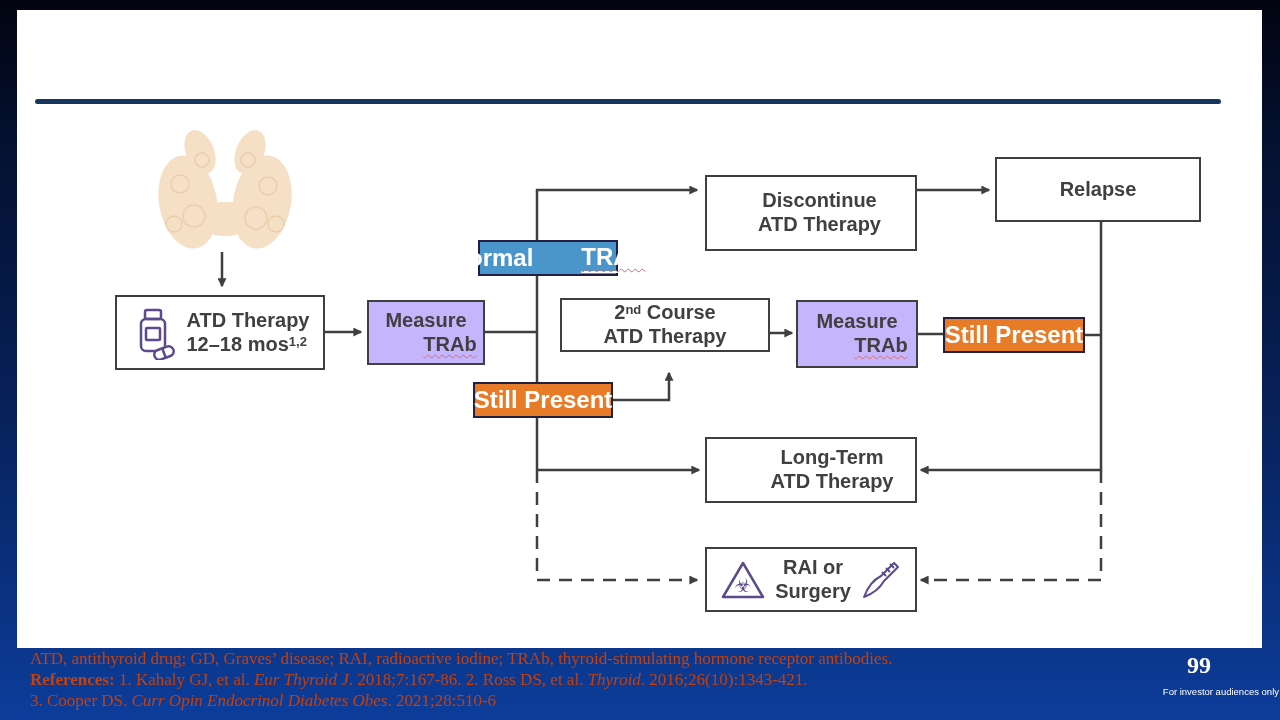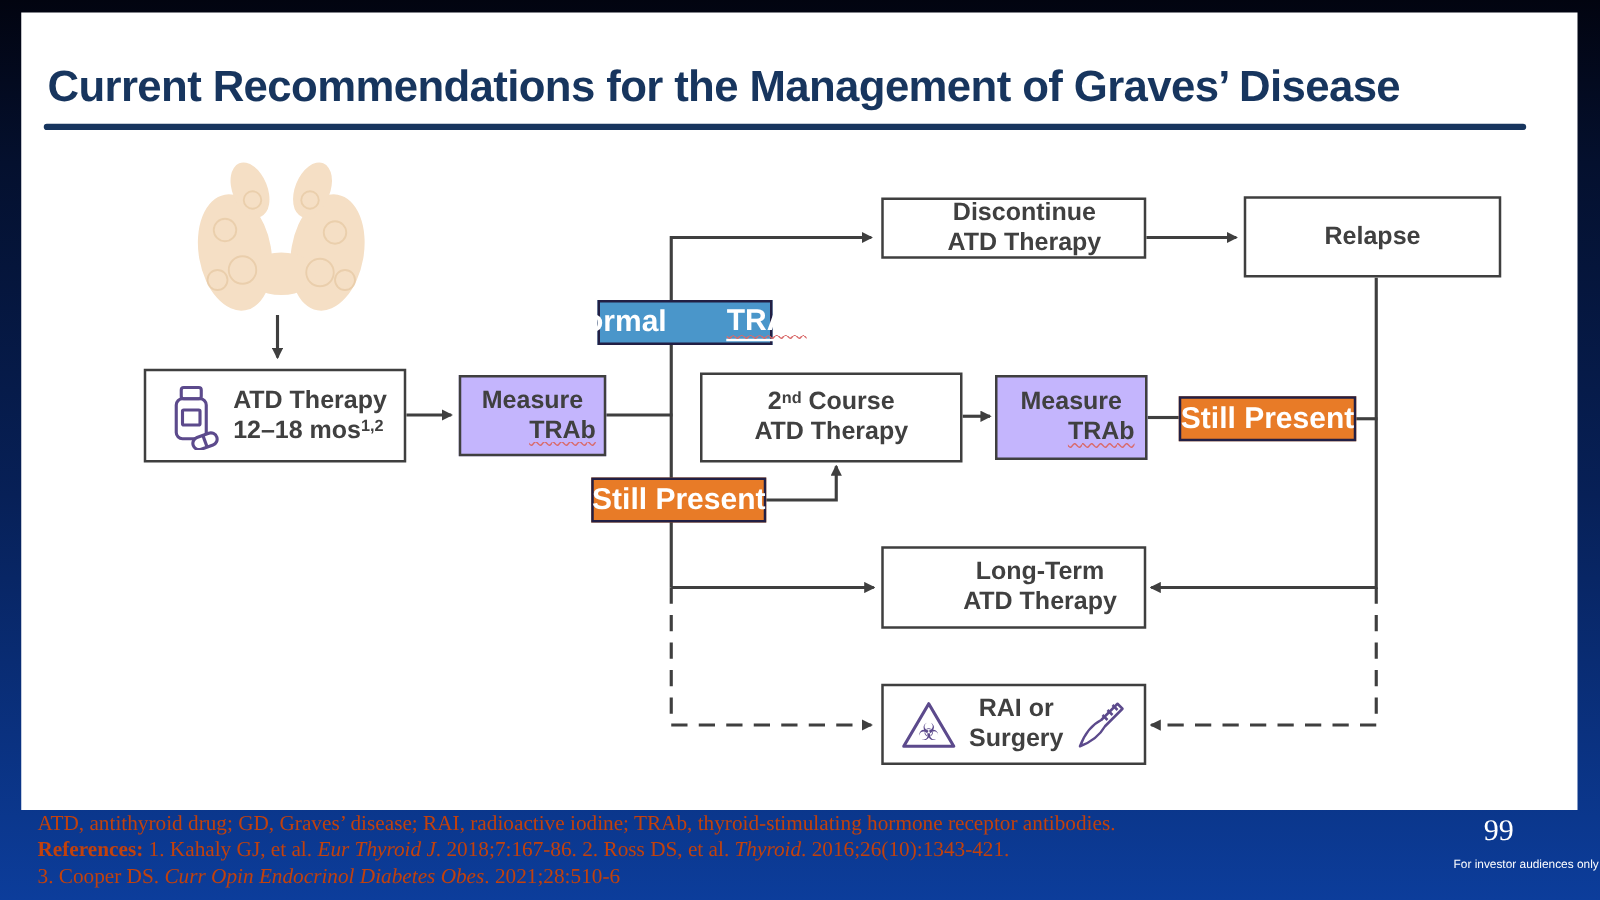--- a/index.html
+++ b/index.html
@@ -49,33 +49,32 @@
 
   .footer-line {
     position:absolute; left:30px; color:#c2410c; white-space:nowrap;
     font-family:"Liberation Serif","DejaVu Serif", serif; font-size:17px;
   }
   .fl1 { top:649px; } .fl2 { top:670px; } .fl3 { top:691px; }
   .footer-line b { font-weight:bold; }
   .footer-line i { font-style:italic; }
   .pageno {
     position:absolute; left:1149px; top:652px; width:100px; text-align:center;
-    color:#fff; font-family:"Liberation Serif","DejaVu Serif", serif; font-size:24px;
+    color:#fff; font-family:"Liberation Serif","DejaVu Serif", serif; font-size:24px;font-weight:bold;
   }
   .audience {
     position:absolute; left:1119px; top:686px; width:160px; text-align:right;
     color:#fff; font-size:9.5px; font-family:"Liberation Sans", sans-serif;
   }
 </style>
 </head>
 <body>
 
 <div class="panel">
 
-  <div class="title">Current Recommendations for the Management of Graves’ Disease</div>
   <div class="title-rule"></div>
 
   <svg class="connectors" width="1245" height="638">
     <defs>
       <marker id="arrow" viewBox="0 0 10 10" refX="8.5" refY="5" markerWidth="9" markerHeight="9" orient="auto" markerUnits="userSpaceOnUse">
         <path d="M0,0 L10,5 L0,10 Z" fill="#3f3f3f"></path>
       </marker>
     </defs>
     <g stroke="#3f3f3f" stroke-width="2.5" fill="none">
       <path d="M205,242 L205,276" marker-end="url(#arrow)"></path>
@@ -147,39 +146,39 @@
 
   <div class="tag blue" style="left:461px; top:230px; width:140px; height:36px;">
     <span>Normal </span>
       <span class="sq wu">TRAb</span>
   </div>
 
   <div class="tag orange" style="left:456px; top:372px; width:140px; height:36px;">
     <span>Still Present</span>
   </div>
 
-  <div class="box" style="left:543px; top:288px; width:210px; height:72px;">
+  <div class="box" style="left:543px; top:288px; width:210px; height:54px;">
     <div>
       <div><span>2</span><sup class="s">nd</sup><span> Course</span></div>
       <div>ATD Therapy</div>
     </div>
   </div>
 
   <div class="box lav" style="left:779px; top:290px; width:122px; height:68px;">
     <div>
       <div>Measure</div>
       <div><span class="sq">TRAb</span></div>
     </div>
   </div>
 
   <div class="tag orange" style="left:926px; top:307px; width:142px; height:36px;">
     <span>Still Present</span>
   </div>
 
-  <div class="box" style="left:688px; top:148px; width:212px; height:49px;padding-left:17px;">
+  <div class="box" style="left:688px; top:165px; width:212px; height:76px;padding-left:17px;">
     <div>
       <div>Discontinue</div>
       <div>ATD Therapy</div>
     </div>
   </div>
 
   <div class="box" style="left:978px; top:147px; width:206px; height:65px;">
     <div>Relapse</div>
   </div>
 

